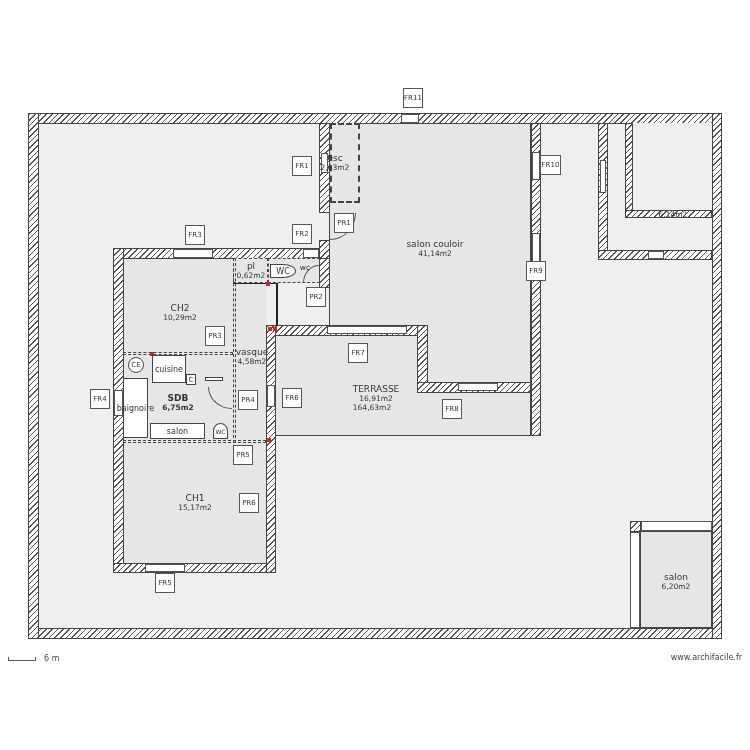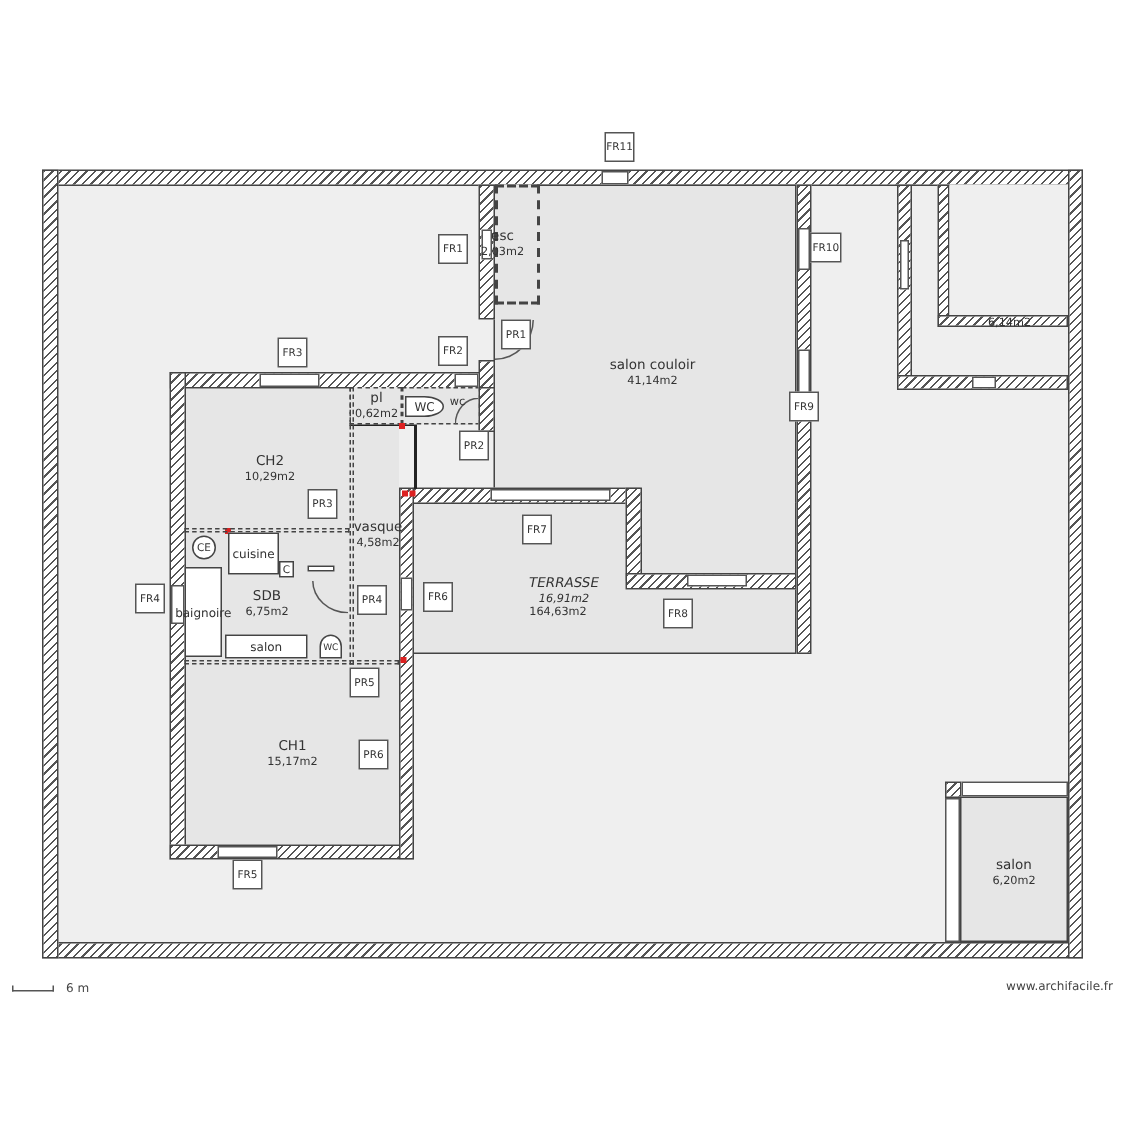--- a/index.html
+++ b/index.html
@@ -134,25 +134,25 @@
   <span class="area">0,62m2</span>
 </div>
 <div class="label" style="left:155px;top:303px;width:50px;">
   <span class="name">CH2</span>
   <span class="area">10,29m2</span>
 </div>
 <div class="label" style="left:234px;top:347px;width:36px;">
   <span class="name">vasque</span>
   <span class="area">4,58m2</span>
 </div>
-<div class="label" style="left:158px;top:393px;width:40px;">
+<div class="label" style="left:158px;top:393px;width:40px;font-weight:bold;">
   <span class="name">SDB</span>
   <span class="area">6,75m2</span>
 </div>
-<div class="label" style="left:346px;top:384px;width:60px;font-style:italic;">
+<div class="label" style="left:346px;top:384px;width:60px;">
   <span class="name">TERRASSE</span>
   <span class="area">16,91m2</span>
 </div>
 <div class="label" style="left:346px;top:403px;width:52px;font-size:7.5px;">164,63m2</div>
 <div class="label" style="left:170px;top:493px;width:50px;">
   <span class="name">CH1</span>
   <span class="area">15,17m2</span>
 </div>
 <div class="label" style="left:648px;top:162px;width:50px;font-size:7.5px;margin-top:48px;">6,14m2</div>
 <div class="label" style="left:651px;top:572px;width:50px;">

